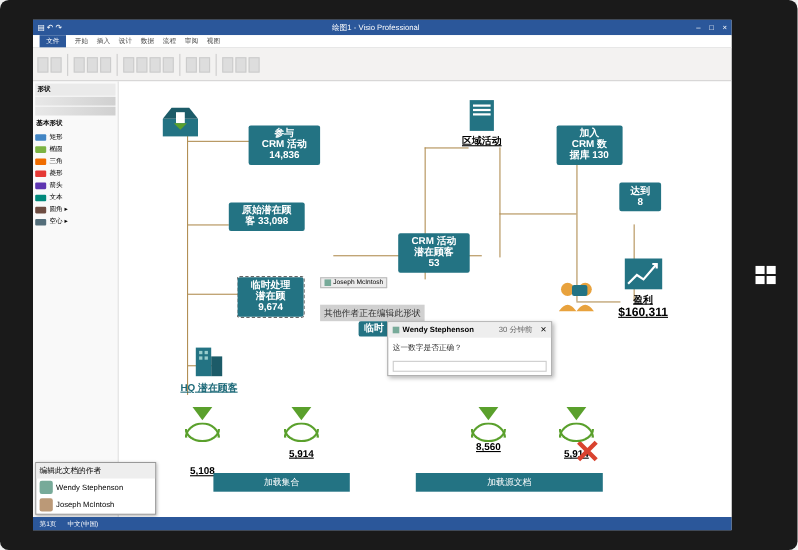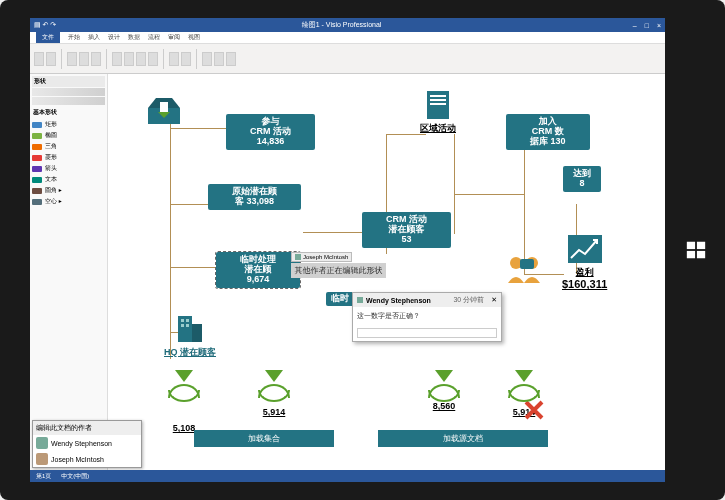--- a/index.html
+++ b/index.html
@@ -28,21 +28,21 @@
 .shapes-panel .bar { height: 8px; background: linear-gradient(90deg,#e8e8e8,#d0d0d0); margin: 1px 0; }
 .shape-row { display: flex; align-items: center; gap: 3px; padding: 1px 0; }
 .shape-row .sw { width: 10px; height: 6px; border-radius: 1px; }
 .canvas { flex: 1; background: #fff; position: relative; overflow: hidden; }
 
 
 .node { position: absolute; text-align: center; }
 .icon-box { width: 40px; height: 34px; margin: 0 auto; display: flex; align-items: center; justify-content: center; }
 .caption { font-size: 9px; font-weight: 700; color: #1f6b7a; line-height: 1.05; margin-top: 2px; white-space: pre-line; text-decoration: underline; }
 .caption.dark { color: #000; }
-.value-box { background: #237383; color: #fff; padding: 3px 24px; font-size: 9px; font-weight: 700; border-radius: 2px; line-height: 1.1; white-space: pre-line; }
+.value-box { background: #237383; color: #fff; padding: 3px 12px; font-size: 9px; font-weight: 700; border-radius: 2px; line-height: 1.1; white-space: pre-line; }
 
 
 .line { position: absolute; background: #b28f55; }
 .lh { height: 1px; }
 .lv { width: 1px; }
 
 
 .chat { position: absolute; width: 150px; background: #fff; border: 1px solid #aaa; box-shadow: 2px 2px 4px rgba(0,0,0,.3); font-size: 7px; }
 .chat .ch { background: #eee; padding: 2px 4px; display: flex; align-items: center; gap: 3px; }
 .chat .body { padding: 4px; color: #333; }
@@ -59,21 +59,21 @@
 
 
 .collab-tag { position: absolute; background: #ececec; border: 1px solid #bbb; font-size: 6px; padding: 1px 3px; display: flex; align-items: center; gap: 2px; }
 .presence { width: 6px; height: 6px; background: #7a9; }
 
 
 .cyl { width: 32px; height: 14px; border: 2px solid #5aa02c; border-radius: 50%/100% 100% 0 0; border-bottom: none; position: relative; margin: 0 auto; }
 .cyl::after { content: ""; position: absolute; left: -2px; right: -2px; top: 4px; height: 10px; border: 2px solid #5aa02c; border-top: none; border-radius: 0 0 50% 50% / 0 0 100% 100%; }
 .arrow-down { width: 0; height: 0; border-left: 9px solid transparent; border-right: 9px solid transparent; border-top: 12px solid #5aa02c; margin: -4px auto 2px; }
 
-.grey-box { background: #d0d0d0; color: #333; font-size: 8px; padding: 2px 3px; }
+.grey-box { background: #d0d0d0; color: #333; font-size: 8px; padding: 2px 3px; margin-top: 14px; }
 </style>
 </head>
 <body>
 
 <div class="tablet">
   <div class="win-btn">
     <svg viewBox="0 0 24 24">
         <rect x="2" y="3" width="9" height="8" fill="#fff"></rect>
         <rect x="13" y="3" width="9" height="8" fill="#fff"></rect>
         <rect x="2" y="13" width="9" height="8" fill="#fff"></rect>
@@ -309,21 +309,21 @@
               <div class="arrow-down"></div>
               <div class="cyl">
                 <svg width="20" height="20" style="position:absolute;right:-6px;top:14px">
                   <path d="M2 2 L18 18 M18 2 L2 18" stroke="#d9432f" stroke-width="4"></path>
                 </svg>
               </div>
               <div class="caption dark" style="margin-top:10px">5,914</div>
             </div>
           </div>
 
-        <div class="node" style="left:86px;top:356px;width:140px;background:#237383;color:#fff;font-size:8px;padding:3px 0">加载集合</div>
+        <div class="node" style="left:86px;top:356px;width:124px;background:#237383;color:#fff;font-size:8px;padding:3px 0">加载集合</div>
         <div class="node" style="left:270px;top:356px;width:170px;background:#237383;color:#fff;font-size:8px;padding:3px 0">加载源文档</div>
 
         <div class="chat" style="left:244px;top:218px">
           <div class="ch">
             <div class="presence"></div>
             <b>Wendy Stephenson</b>
             <span style="margin-left:auto;color:#666">30 分钟前</span>
             <span style="margin-left:4px;cursor:pointer">✕</span>
           </div>
           <div class="body">这一数字是否正确？</div>

